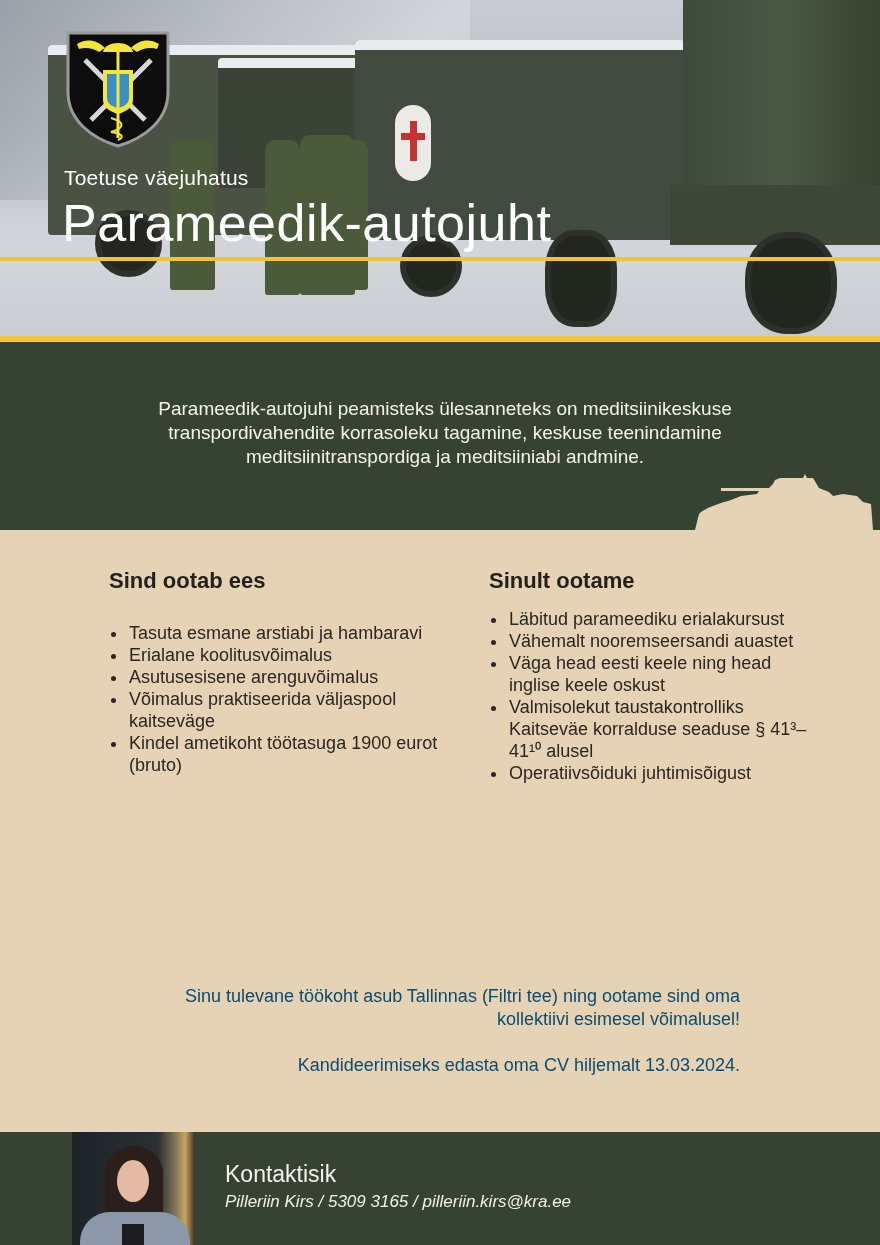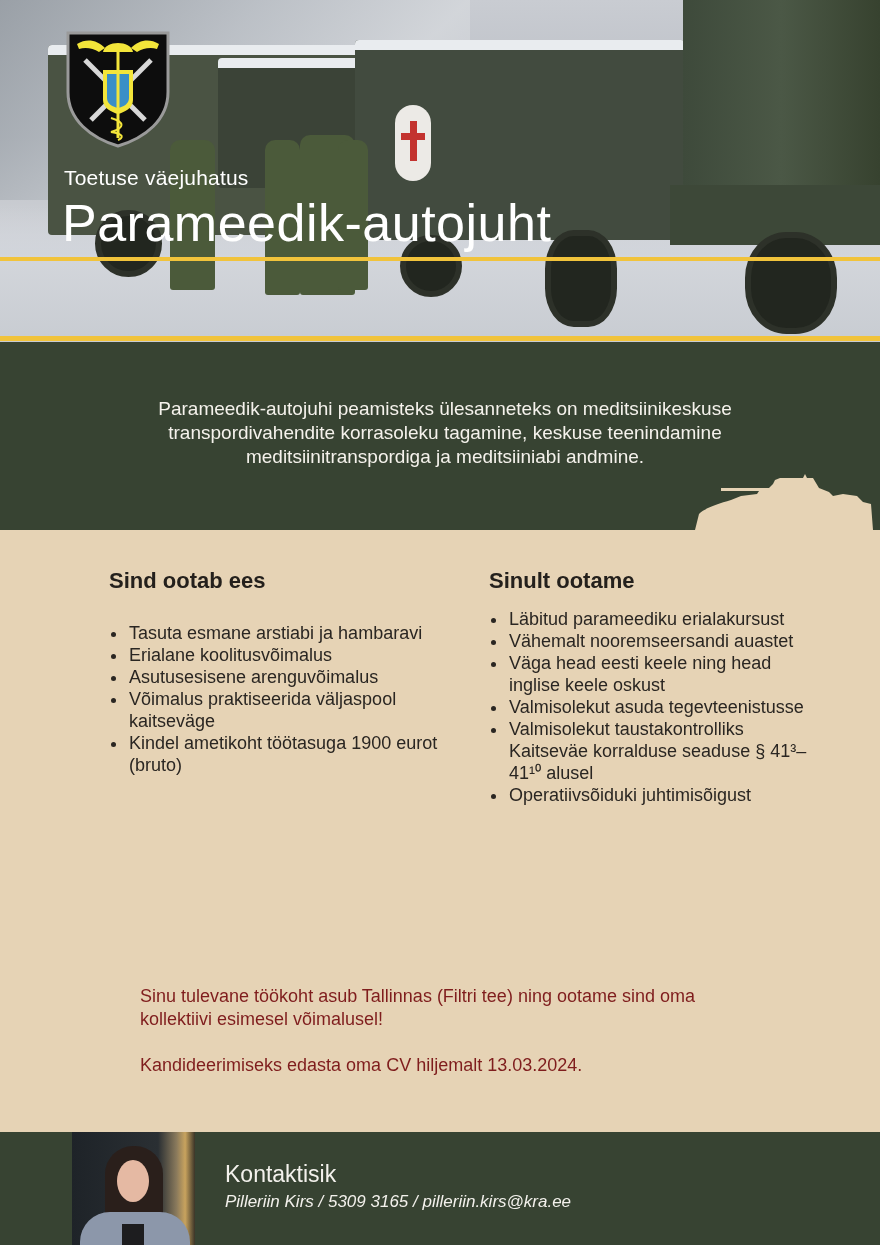--- a/index.html
+++ b/index.html
@@ -29,21 +29,21 @@
   .tank { position:absolute; left:695px; top:474px; width:180px; height:56px; }
   .col { position:absolute; top:568px; }
   .col h2 { margin:0; font-size:22px; font-weight:bold; color:#24201c; }
   .col ul { margin:0; padding:0 0 0 20px; list-style:none; }
   .col li { position:relative; font-size:18px; line-height:22px; color:#2a2622; }
   .col li::before { content:""; position:absolute; left:-18px; top:10px; width:5px; height:5px; border-radius:50%; background:#2a2622; }
   .col-left { left:65px; width:340px;margin-left:44px; }
   .col-left ul { margin-top:28px; }
   .col-right { left:462px; width:330px;margin-left:27px; }
   .col-right ul { margin-top:14px; }
-  .closing { position:absolute; left:140px; top:985px; width:600px; text-align:left; font-size:18px; line-height:23px; color:#7f1d1d; }
+  .closing { position:absolute; left:140px; top:985px; width:600px; text-align:right; font-size:18px; line-height:23px; color:#0c4a6e; }
   .closing p { margin:0; }
   .closing .deadline { margin-top:23px; }
   .footer { position:absolute; left:0; top:1132px; width:880px; height:113px; background:#374332; }
   .photo { position:absolute; left:72px; top:0; width:123px; height:113px; overflow:hidden;
     background:linear-gradient(90deg,#1e2328 0%,#2a2f33 70%,#8a7a5c 85%,#c8a35e 92%,#3a3428 100%); }
   .photo .hair { position:absolute; left:33px; top:14px; width:58px; height:95px; border-radius:28px 28px 8px 8px; background:#2a1f1b; }
   .photo .face { position:absolute; left:45px; top:28px; width:32px; height:42px; border-radius:50%; background:#e5b9a3; }
   .photo .jacket { position:absolute; left:8px; top:80px; width:110px; height:40px; border-radius:30px 30px 0 0; background:#8c97aa; }
   .photo .shirt { position:absolute; left:50px; top:92px; width:22px; height:25px; background:#1d1d1f; }
   .contact-title { position:absolute; left:225px; top:29px; font-size:23px; color:#f3f1ec; }
@@ -107,21 +107,20 @@
     <li>Kindel ametikoht töötasuga 1900 eurot (bruto)</li>
   </ul>
 </div>
 
 <div class="col col-right">
   <h2>Sinult ootame</h2>
   <ul>
     <li>Läbitud parameediku erialakursust</li>
     <li>Vähemalt nooremseersandi auastet</li>
     <li>Väga head eesti keele ning head inglise keele oskust</li>
-    <li>Valmisolekut asuda tegevteenistusse</li>
     <li>Valmisolekut taustakontrolliks Kaitseväe korralduse seaduse § 41³–41¹⁰ alusel</li>
     <li>Operatiivsõiduki juhtimisõigust</li>
   </ul>
 </div>
 
 <div class="closing">
   <p>Sinu tulevane töökoht asub Tallinnas (Filtri tee) ning ootame sind oma kollektiivi esimesel võimalusel!</p>
   <p class="deadline">Kandideerimiseks edasta oma CV hiljemalt 13.03.2024.</p>
 </div>
 

